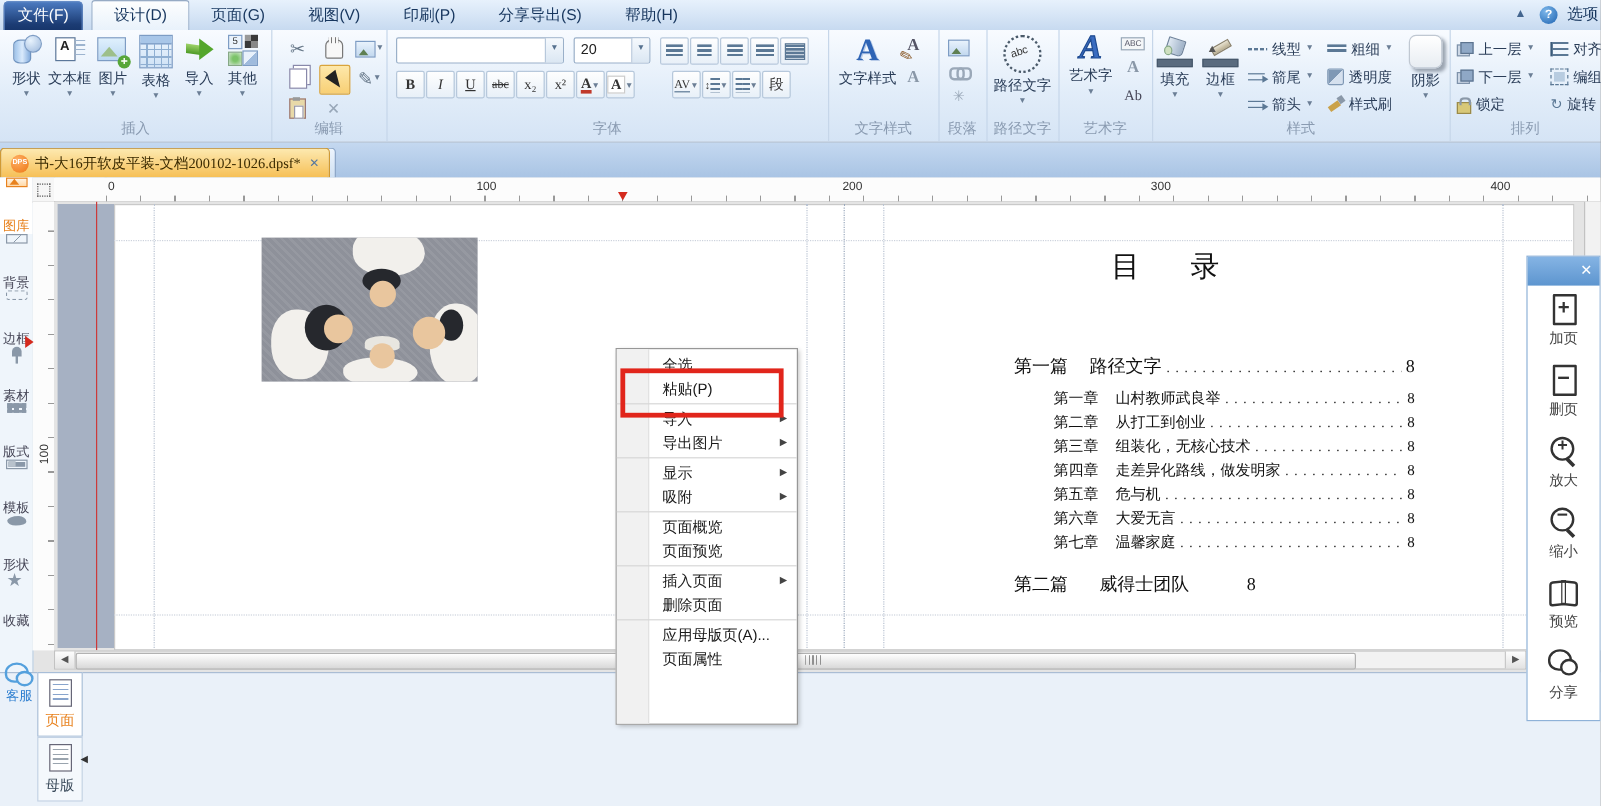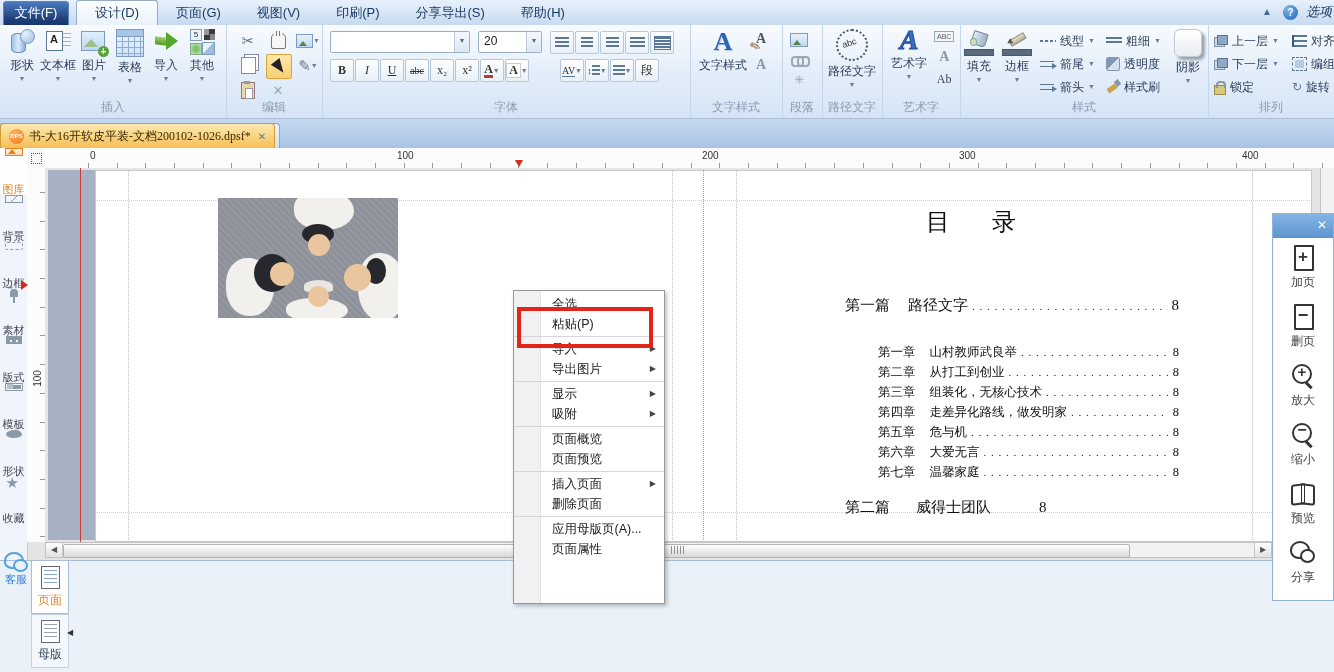--- a/index.html
+++ b/index.html
@@ -9,21 +9,21 @@
   .menubar{position:absolute;left:0;top:0;width:1334px;height:25px;
     background:linear-gradient(#e7f1fc,#c7daf0);border-bottom:1px solid #a3b8d4;}
   .file-btn{position:absolute;left:3px;top:1px;width:66px;height:32px;border-radius:4px 4px 0 0;
     background:linear-gradient(#4d7dc4,#1c3c74 60%,#0f2c5e);color:#fff;text-align:center;line-height:24px;font-size:13px;box-shadow:inset 0 0 0 1px #5b83c0;}
   .menu-tabs{position:absolute;left:76px;top:0;height:25px;display:flex;}
   .menu-tab{padding:0 18px;line-height:25px;color:#17365e;}
   .menu-tab.active{background:linear-gradient(#fdfefe,#e9f2fb);border:1px solid #97abc4;border-bottom:none;border-radius:3px 3px 0 0;line-height:23px;}
   .mb-right{position:absolute;right:2px;top:3px;display:flex;align-items:center;gap:8px;}
   .collapse-caret{width:16px;height:16px;color:#44668f;font-size:10px;text-align:center;line-height:16px;}
   .help-dot{width:15px;height:15px;border-radius:50%;background:radial-gradient(circle at 35% 30%,#7db7ea,#1d62b0);color:#fff;font-size:10px;font-weight:bold;text-align:center;line-height:15px;}
-  .opt-label{color:#17365e;white-space:nowrap;font-style:italic;}
+  .opt-label{color:#17365e;white-space:nowrap;}
   
   .ribbon{position:absolute;left:0;top:25px;width:1334px;height:93px;
     background:linear-gradient(#f8fbff,#e2edf9 55%,#d5e4f5);border-bottom:1px solid #aebfd4;}
   .grp{position:absolute;top:0;height:93px;border-right:1px solid #c6d6e9;}
   .glabel{position:absolute;bottom:2px;left:0;width:100%;text-align:center;font-size:12px;color:#8a9bb1;}
   .caret{font-size:7px;color:#6b7e95;line-height:6px;}
   
   .bigbtns{position:absolute;left:4px;top:2px;display:flex;}
   .bigbtn{width:36px;height:72px;display:flex;flex-direction:column;align-items:center;justify-content:flex-start;gap:2px;border-radius:3px;}
   .bigbtn .blabel{font-size:12px;color:#2a3d58;white-space:nowrap;}
@@ -193,21 +193,21 @@
   .toc{position:absolute;left:800px;top:128px;width:334px;font-family:"Liberation Serif","DejaVu Serif",serif;color:#111;}
   .trow{display:flex;align-items:baseline;white-space:nowrap;}
   .trow .tl{flex:none;}
   .trow .tt{flex:none;margin-left:18px;}
   .trow .dots{flex:1;overflow:hidden;margin:0 4px;}
   .trow .dots::after{content:". . . . . . . . . . . . . . . . . . . . . . . . . . . . . . . . . . . . . . . . . . . . .";letter-spacing:1px;font-size:11px;color:#222;}
   .trow .pg{flex:none;}
   .trow.lv1{font-size:15px;height:22px;}
   .trow.lv2{font-size:12.5px;height:20px;margin-left:33px;}
   .trow.lv2 .tt{margin-left:14px;}
-  .trow.lv1 + .trow.lv2{margin-top:26px;}
+  .trow.lv1 + .trow.lv2{margin-top:6px;}
   .trow.nodots .dots::after{content:"";}
   .trow.gap{margin-top:14px;}
   .trow.nodots .tt{margin-left:26px;}
   .trow.nodots .pg{margin-left:40px;}
   .trow.nodots .dots{flex:none;width:0;}
   
   .cscroll{position:absolute;left:45px;top:542px;width:1227px;height:16px;background:#f2f2f2;border:1px solid #c2c2c2;box-sizing:border-box;}
   .cs-arrow{position:absolute;top:0;width:16px;height:14px;background:linear-gradient(#fdfdfd,#e2e2e2);border-right:1px solid #c8c8c8;color:#555;font-size:8px;text-align:center;line-height:14px;}
   .cs-arrow.r{right:0;border-right:none;border-left:1px solid #c8c8c8;}
   .cs-thumb{position:absolute;left:17px;top:1px;width:1065px;height:12px;background:linear-gradient(#fefefe,#d8d8d8);border:1px solid #b2b2b2;border-radius:2px;}

